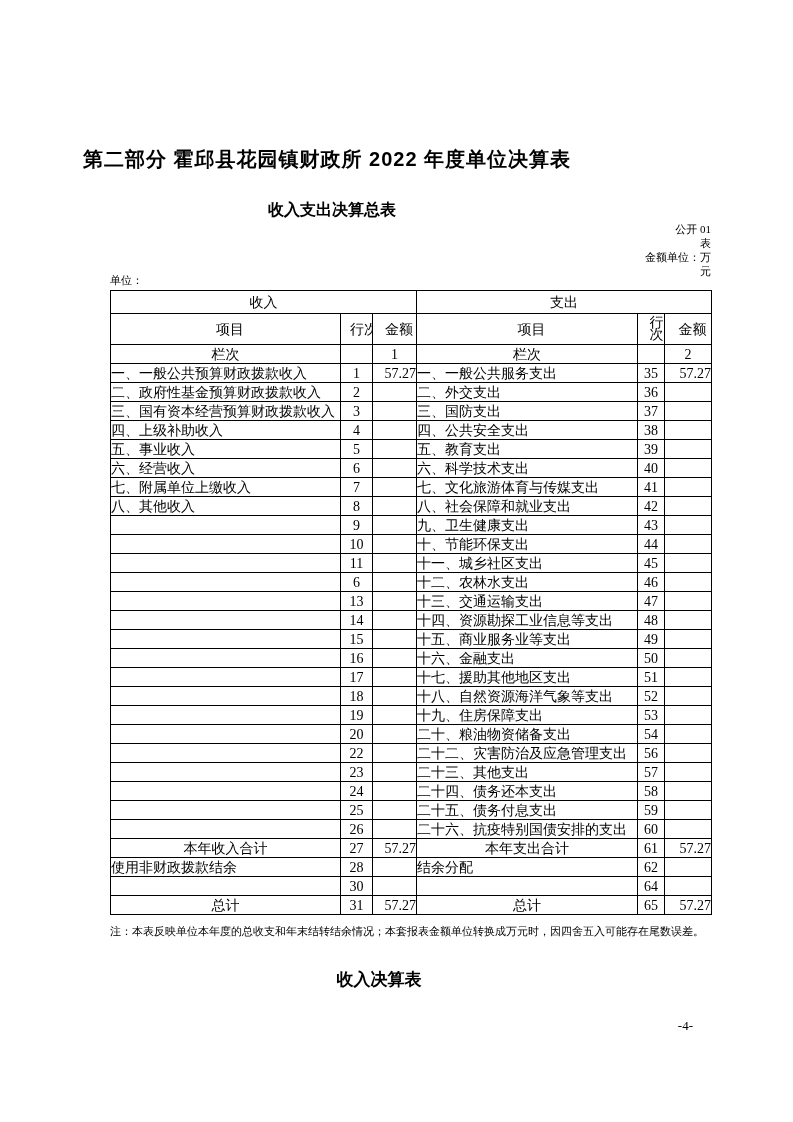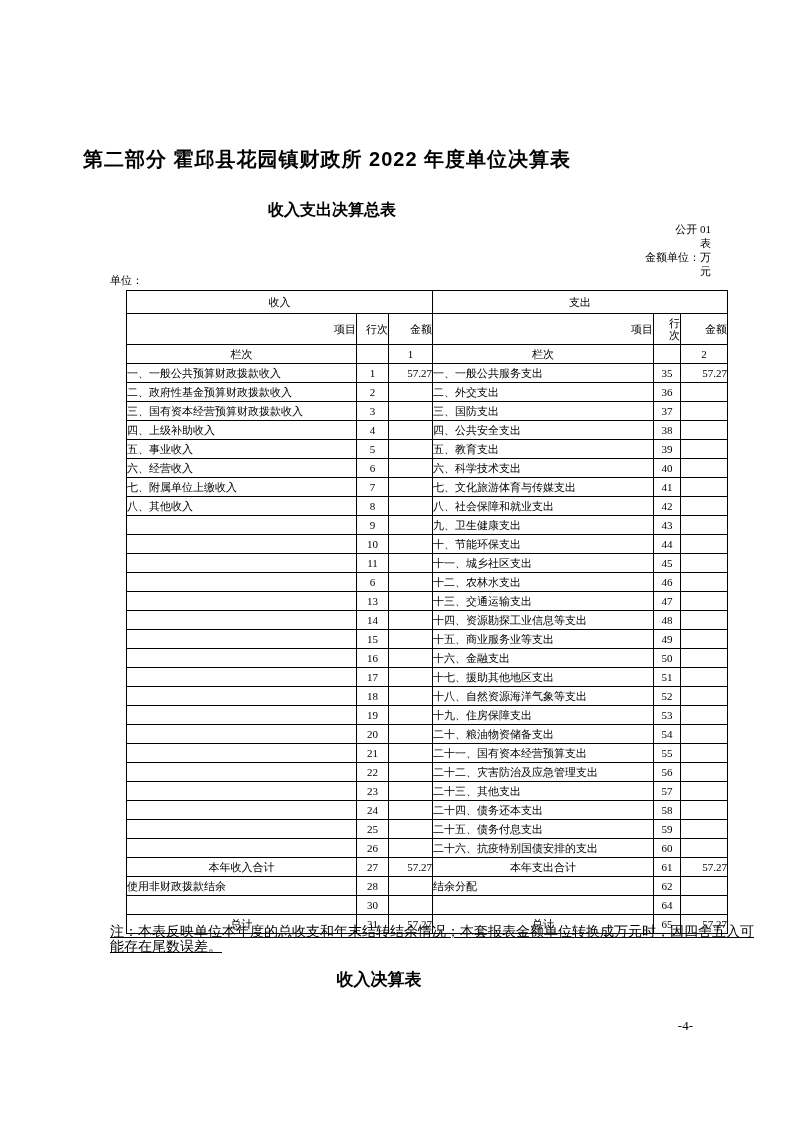--- a/index.html
+++ b/index.html
@@ -17,40 +17,40 @@
   }
   .table-title {
     top: 200px; left: 0; width: 664px;
     text-align: center; font-size: 16px; font-weight: 700;
     font-family: "Liberation Sans", "DejaVu Sans", sans-serif;
   }
   .meta { top: 222px; right: 82px; text-align: right; font-size: 11px; line-height: 14px; }
   .unit { top: 273px; left: 110px; font-size: 11px; }
   .main-table {
     top: 290px; left: 110px; width: 601px;
-    border-collapse: collapse; table-layout: fixed; font-size: 11px; margin-left: 16px;
+    border-collapse: collapse; table-layout: fixed; font-size: 14px;
   }
   .main-table td, .main-table th {
     border: 1px solid #000; font-weight: 400; vertical-align: middle;
     overflow: hidden; white-space: nowrap; padding: 0; line-height: 13px;
   }
   .section-head th { height: 22px; text-align: center; }
-  .col-head th { height: 30px; text-align: right; padding-left: 9px; }
+  .col-head th { height: 30px; text-align: center; padding-left: 9px; }
   .lanci-row td { height: 18px; text-align: center; }
   #table-body td { height: 18px; line-height: 17px; }
   .item { text-align: left; padding-left: 3px; }
   .num { text-align: center; }
   .amt { text-align: right; padding-right: 4px; }
   .total { font-weight: 700; text-align: center; padding-left: 0; }
   .bold { font-weight: 700; }
   .narrow-label {
     display: inline-block; width: 12px; line-height: 12px;
     white-space: normal; word-break: break-all; vertical-align: middle;
   }
-  .note { top: 924px; left: 110px; width: 650px; font-size: 14px; line-height: 15px; text-decoration: underline; }
+  .note { top: 924px; left: 110px; width: 650px; font-size: 11px; line-height: 15px; }
   .next-title {
     top: 968px; left: 0; width: 758px; text-align: center;
     font-size: 17px; font-weight: 700;
     font-family: Liberation Serif, serif;
   }
   .page-num { top: 1018px; right: 100px; font-size: 13px; }
 </style>
 </head>
 <body>
 
@@ -256,28 +256,20 @@
         <tr>
           <td class="item"></td>
           <td class="num">20</td>
           <td class="amt"></td>
           <td class="item">二十、粮油物资储备支出</td>
           <td class="num">54</td>
           <td class="amt"></td>
         </tr>
         <tr>
           <td class="item"></td>
-          <td class="num">21</td>
-          <td class="amt"></td>
-          <td class="item">二十一、国有资本经营预算支出</td>
-          <td class="num">55</td>
-          <td class="amt"></td>
-        </tr>
-        <tr>
-          <td class="item"></td>
           <td class="num">22</td>
           <td class="amt"></td>
           <td class="item">二十二、灾害防治及应急管理支出</td>
           <td class="num">56</td>
           <td class="amt"></td>
         </tr>
         <tr>
           <td class="item"></td>
           <td class="num">23</td>
           <td class="amt"></td>

